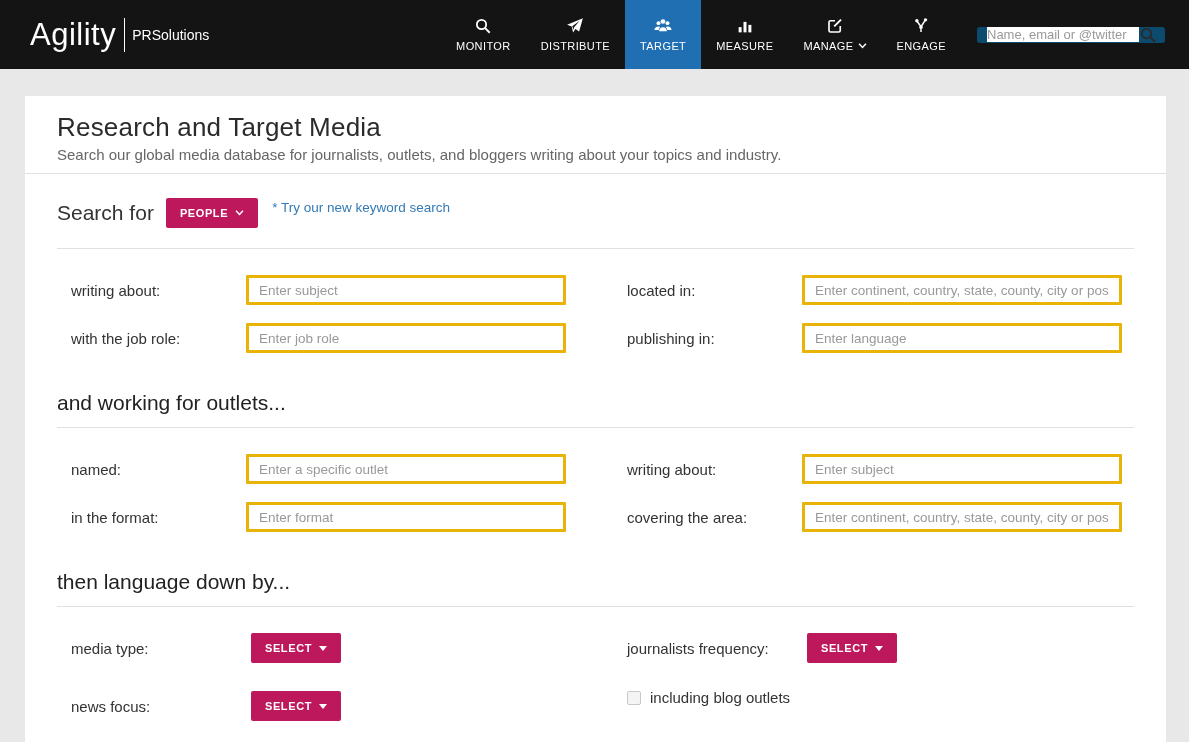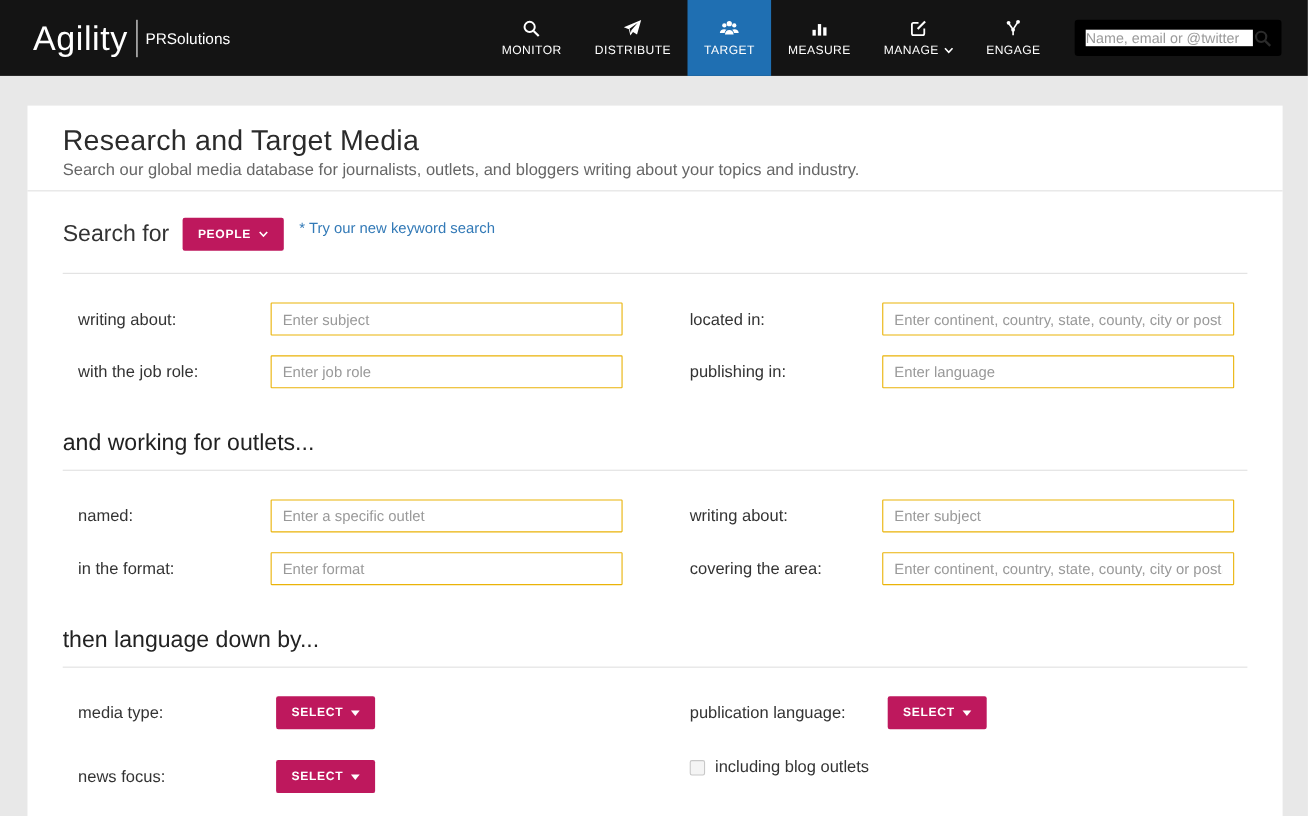--- a/index.html
+++ b/index.html
@@ -29,21 +29,21 @@
     gap:5px; padding:0 15px; min-width:62px; cursor:pointer; color:#fff;
   }
   .nav-item .nav-label { font-size:11px; letter-spacing:0.4px; display:flex; align-items:center; gap:4px; }
   .nav-item.active { background:#1f6fb2; }
   .nav-icon { height:18px; display:flex; align-items:flex-end; }
 
   .nav-search {
     display:flex; align-items:center; margin:0 24px 0 16px; flex:0 0 auto;
   }
   .nav-search-box {
-    width:188px; height:33px; background:#000000; border-radius:3px;
+    width:188px; height:16px; background:#0c4a6e; border-radius:3px;
     display:flex; align-items:center; padding:0 8px 0 10px;
   }
   .nav-search-box input {
     border:none; outline:none; flex:1; font-size:13px; color:#333; min-width:0;
     font-family:"Liberation Sans","DejaVu Sans",sans-serif;
   }
   .nav-search-box input::placeholder { color:#9a9a9a; }
   .nav-search-btn { background:none; border:none; cursor:pointer; display:flex; padding:0; }
 
   
@@ -69,21 +69,21 @@
   }
   .type-btn { margin-left:12px; }
   .keyword-link { margin-left:14px; font-size:13.5px; color:#337ab7; text-decoration:none; align-self:flex-start; margin-top:2px; }
 
   .form-block { padding:26px 32px 24px 46px; }
   .form-cols { display:grid; grid-template-columns:556px 1fr; }
   .field-row { display:grid; grid-template-columns:175px 320px; align-items:center; margin-bottom:18px; }
   .field-row:last-child { margin-bottom:0; }
   .field-label { font-size:15px; color:#333; }
   .field-input {
-    height:30px; border:1px solid #eab308; border-radius:1px; padding:0 10px;
+    height:30px; border:3px solid #eab308; border-radius:1px; padding:0 10px;
     font-size:13.5px; color:#333; width:100%; outline:none;
     font-family:"Liberation Sans","DejaVu Sans",sans-serif;
   }
   .field-input::placeholder { color:#999; }
 
   .section-heading-block { padding:14px 32px 12px 32px; }
   .section-heading { font-size:21px; font-weight:400; color:#222; }
   .inset-divider { margin:0 32px; border-bottom:1px solid #e0e0e0; }
 
   .select-row { display:grid; grid-template-columns:180px auto; align-items:center; margin-bottom:16px; }
@@ -290,21 +290,21 @@
           <div>
             <button class="btn-dark">
               <span>SELECT</span>
               <span class="caret-down"></span>
             </button>
           </div>
         </div>
       </div>
       <div>
         <div class="select-row">
-          <label class="field-label">publication language:</label>
+          <label class="field-label">journalists frequency:</label>
           <div>
             <button class="btn-dark">
               <span>SELECT</span>
               <span class="caret-down"></span>
             </button>
           </div>
         </div>
         <div class="checkbox-row">
           <span class="checkbox"></span>
           <span class="checkbox-label">including blog outlets</span>

